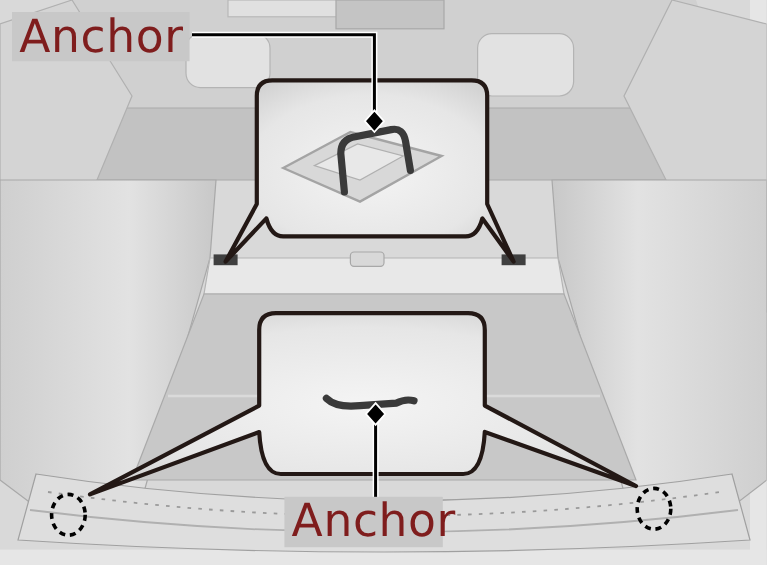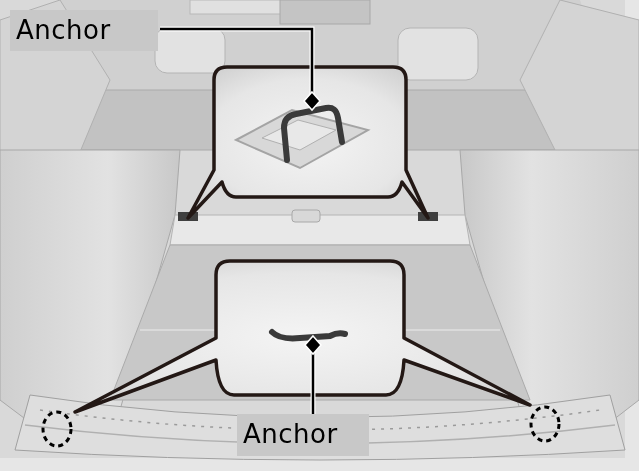--- a/index.html
+++ b/index.html
@@ -1,21 +1,21 @@
 <!DOCTYPE html>
 <html><head>
 <meta charset="utf-8">
 <style>
   html, body { margin:0; padding:0; }
   body { width:639px; height:471px; overflow:hidden; background:#e4e4e4; font-family:"DejaVu Sans", sans-serif; }
   #stage { position:relative; width:639px; height:471px; overflow:hidden; background:#d6d6d6; }
   svg.scene { position:absolute; left:0; top:0; }
   .label {
-    position:absolute; background:#c8c8c8; color:#000000;
-    font-family:"DejaVu Sans", sans-serif; font-size:26px; line-height:40px;
+    position:absolute; background:#c8c8c8; color:#7f1d1d;
+    font-family:"DejaVu Sans", sans-serif; font-size:38px; line-height:40px;
     padding:0 6px; letter-spacing:0.5px;
   }
   #label-top { left:10px; top:10px; width:136px; height:41px; }
   #label-bottom { left:237px; top:414px; width:120px; height:42px; }
 </style>
 </head>
 <body>
 
 <div id="stage">
   <svg class="scene" width="639" height="471" viewBox="0 0 639 471">

